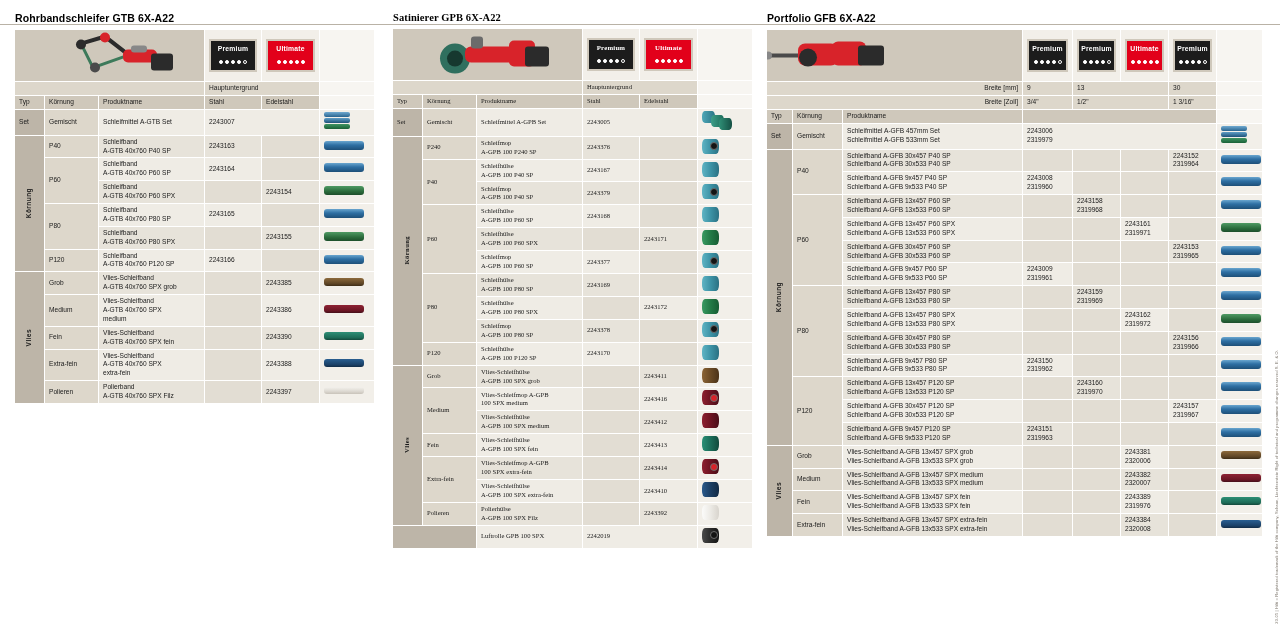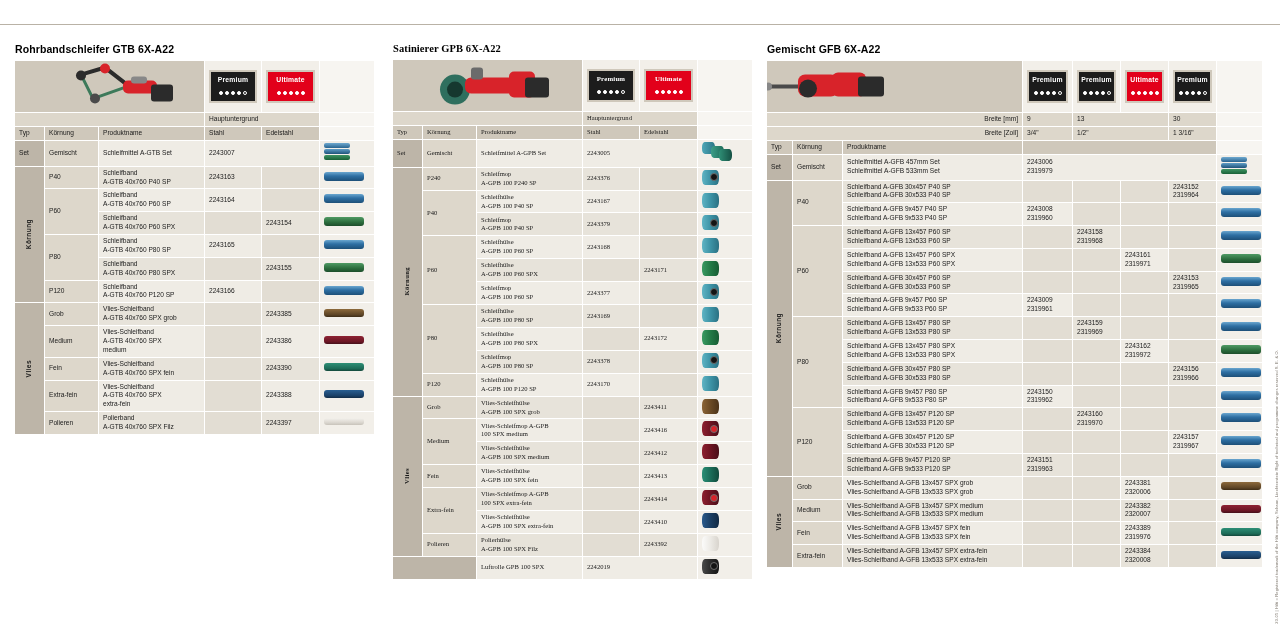--- a/index.html
+++ b/index.html
@@ -17,21 +17,21 @@
   .page-title {
     position: absolute; left: 14px; top: 5px;
     font-size: 12.5px; font-weight: bold; letter-spacing: .1px;
     color: #000;
   }
   .title-rule {
     position: absolute; left: 0px; top: 24px; width: 1280px; height: 1px;
     background: #b9b2a6;
   }
 
-  .col { position: absolute; top: 43px; }
+  .col { position: absolute; top: 12px; }
   .col-1 { left: 14px;  width: 360px; }
   .col-2 { left: 392px; width: 360px; font-family: Liberation Serif, serif; }
   .col-3 { left: 766px; width: 496px; }
 
   .tbl-title {
     font-size: 10.5px; font-weight: bold; color: #000;
     margin: 0 0 5px 1px; letter-spacing: .1px;
   }
 
   table.grid {
@@ -525,21 +525,21 @@
             <td class="t-dark" colspan="2"></td>
             <td class="t-row-a">Luftrolle GPB 100 SPX</td>
             <td class="t-row-a num" colspan="2">2242019</td>
             <td class="thumb"><span><span class="chip sleeve sv-black mop"></span></span></td>
           </tr>
         </tbody>
     </table>
   </div>
 
   <div class="col col-3">
-    <div class="tbl-title">Gemischt GFB 6X-A22</div>
+    <div class="tbl-title">Portfolio GFB 6X-A22</div>
     <table class="grid">
       <colgroup>
         <col style="width:26px">
           <col style="width:50px">
           <col style="width:180px">
         <col style="width:50px">
           <col style="width:48px">
           <col style="width:48px">
           <col style="width:48px">
         <col style="width:46px">

